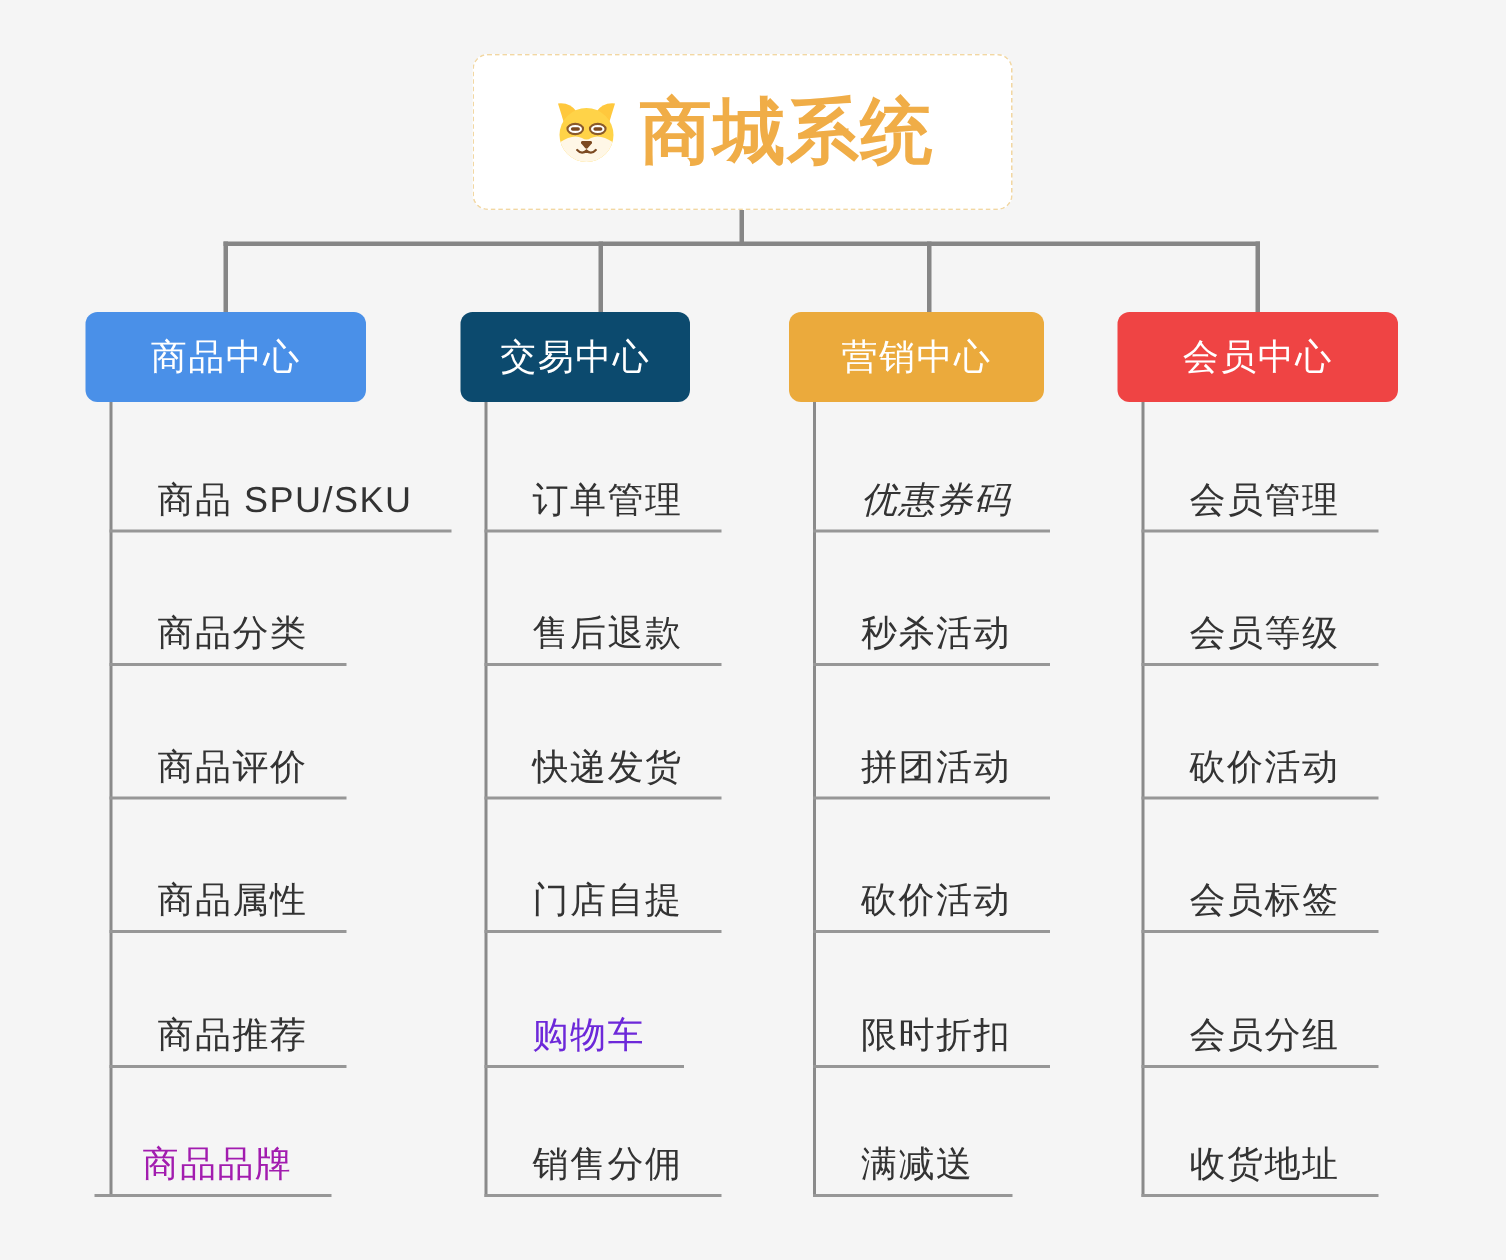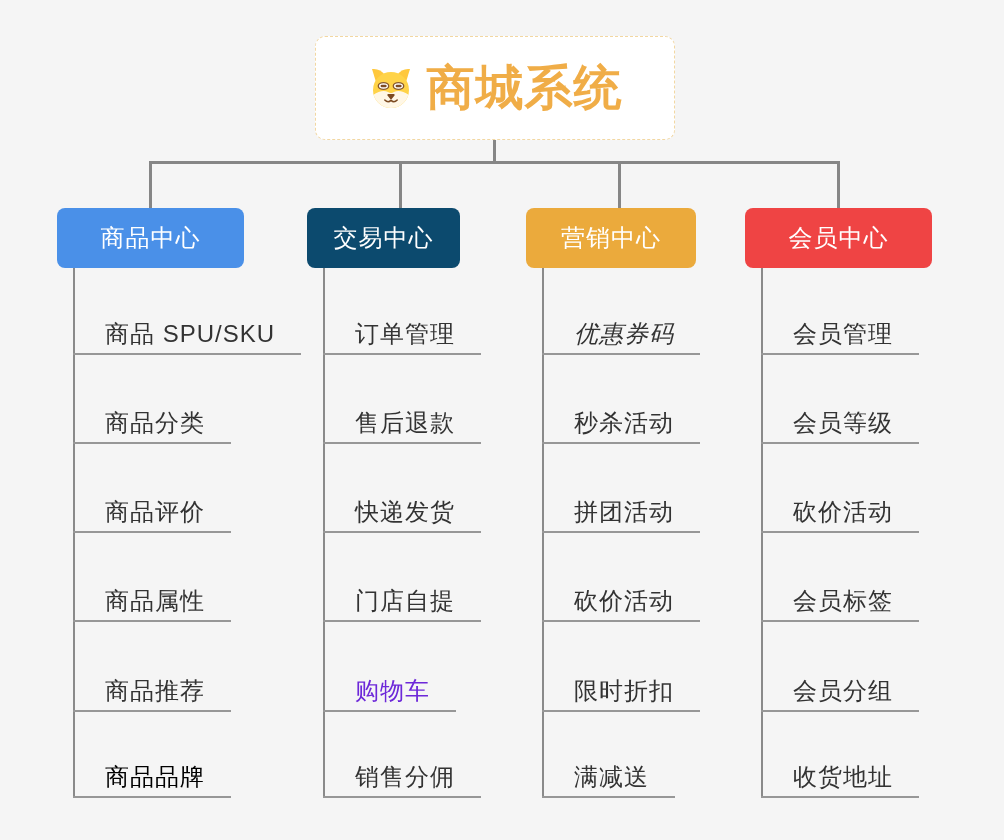--- a/index.html
+++ b/index.html
@@ -68,21 +68,21 @@
     <div class="conn" style="left: 149px; top: 161px; width: 3px; height: 47px; background: rgb(134, 134, 134);"></div>
     <div class="branch-box" style="left: 57px; width: 187px; background: rgb(74, 144, 232);">
       <span class="branch-label" style="color: rgb(255, 255, 255);">商品中心</span>
     </div>
     <div class="spine" style="left: 73px; top: 268px; height: 530px;"></div>
     <div class="leaf-node" style="left: 73px; top: 320px; color: rgb(51, 51, 51); border-bottom-color: rgb(151, 151, 151);"><span>商品 SPU/SKU</span></div>
     <div class="leaf-node" style="left: 73px; top: 409px; color: rgb(51, 51, 51); border-bottom-color: rgb(151, 151, 151);"><span>商品分类</span></div>
     <div class="leaf-node" style="left: 73px; top: 498px; color: rgb(51, 51, 51); border-bottom-color: rgb(151, 151, 151);"><span>商品评价</span></div>
     <div class="leaf-node" style="left: 73px; top: 587px; color: rgb(51, 51, 51); border-bottom-color: rgb(151, 151, 151);"><span>商品属性</span></div>
     <div class="leaf-node" style="left: 73px; top: 677px; color: rgb(51, 51, 51); border-bottom-color: rgb(151, 151, 151);"><span>商品推荐</span></div>
-    <div class="leaf-node" style="left: 73px; top: 763px; color: #000000; border-bottom-color: rgb(151, 151, 151);"><span>商品品牌</span></div>
+    <div class="leaf-node" style="left: 63px; top: 763px; color: #a21caf; border-bottom-color: rgb(151, 151, 151);"><span>商品品牌</span></div>
     <div class="conn" style="left: 399px; top: 161px; width: 3px; height: 47px; background: rgb(134, 134, 134);"></div>
     <div class="branch-box" style="left: 307px; width: 153px; background: #0c4a6e;">
       <span class="branch-label" style="color: rgb(255, 255, 255);">交易中心</span>
     </div>
     <div class="spine" style="left: 323px; top: 268px; height: 530px;"></div>
     <div class="leaf-node" style="left: 323px; top: 320px; color: rgb(51, 51, 51); border-bottom-color: rgb(151, 151, 151);"><span>订单管理</span></div>
     <div class="leaf-node" style="left: 323px; top: 409px; color: rgb(51, 51, 51); border-bottom-color: rgb(151, 151, 151);"><span>售后退款</span></div>
     <div class="leaf-node" style="left: 323px; top: 498px; color: rgb(51, 51, 51); border-bottom-color: rgb(151, 151, 151);"><span>快递发货</span></div>
     <div class="leaf-node" style="left: 323px; top: 587px; color: rgb(51, 51, 51); border-bottom-color: rgb(151, 151, 151);"><span>门店自提</span></div>
     <div class="leaf-node" style="left: 323px; top: 677px; color: #6d28d9; border-bottom-color: rgb(151, 151, 151);"><span>购物车</span></div>

